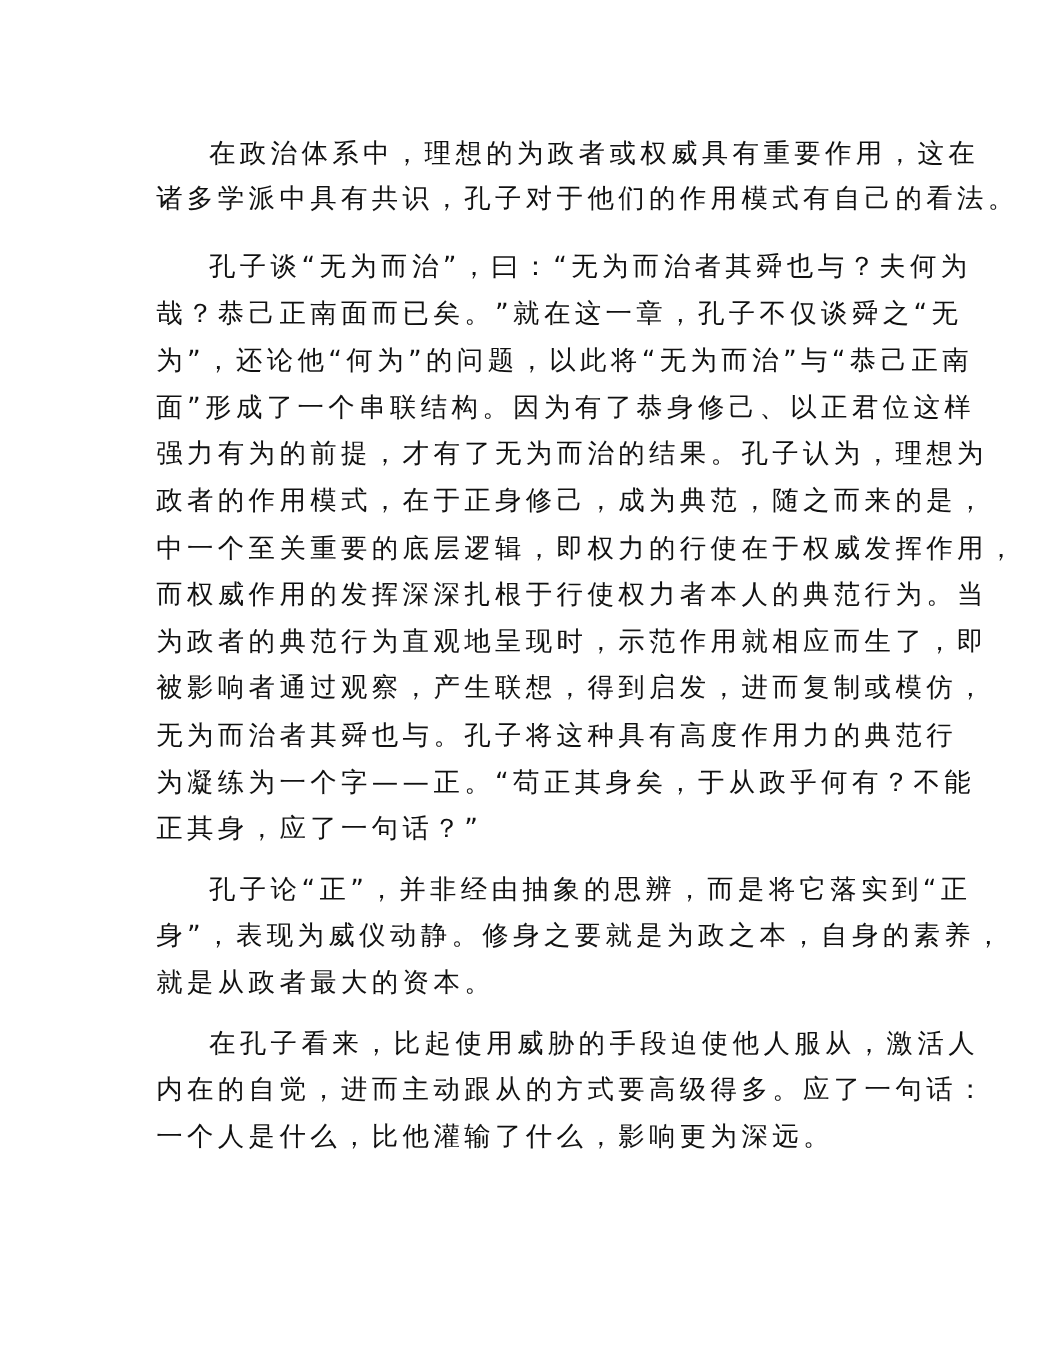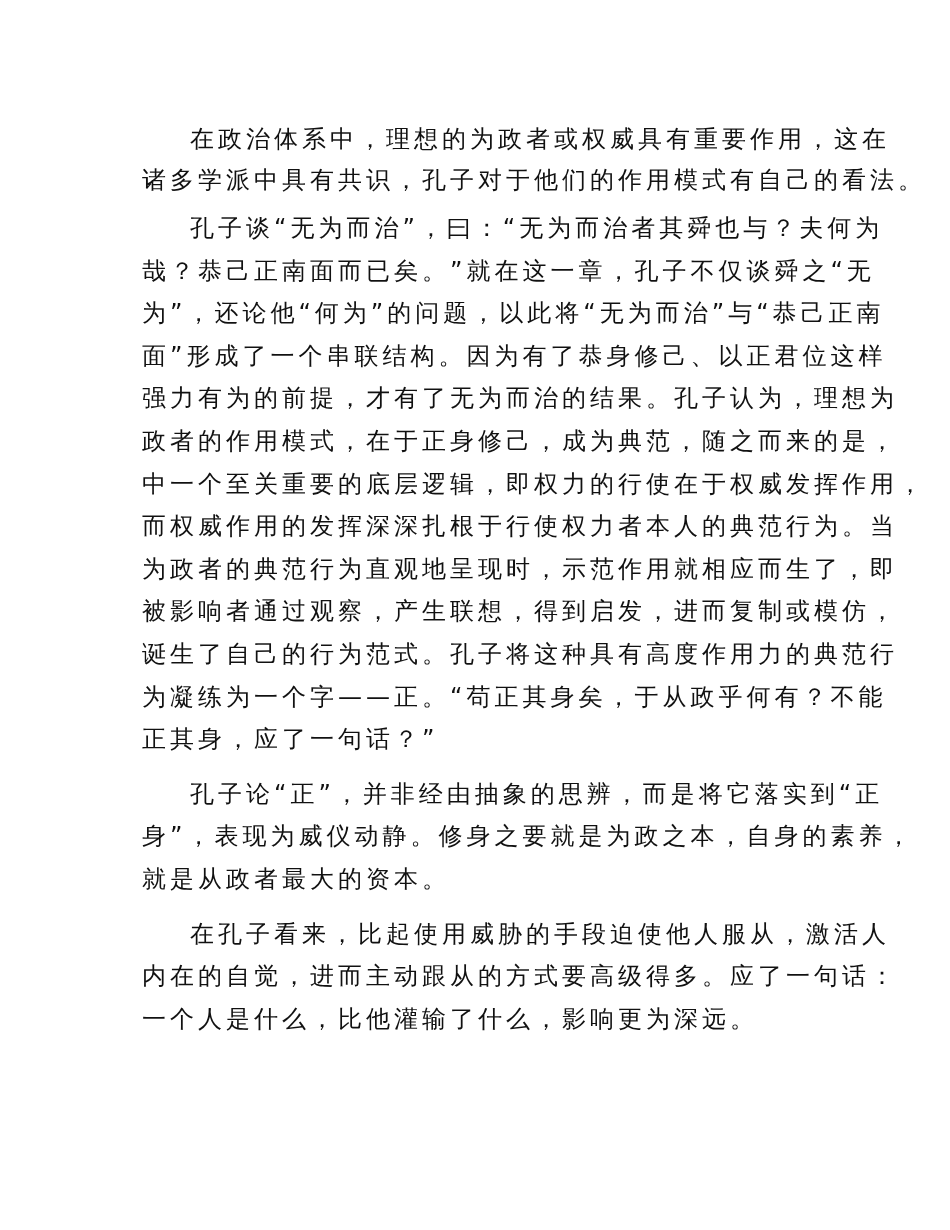--- a/index.html
+++ b/index.html
@@ -29,21 +29,21 @@
       white-space: nowrap;
       font-size: 24px;
       line-height: 42.6px;
       height: 42.6px;
       letter-spacing: 4px;
     }
     .line.indent {
       padding-left: 48px;
     }
     .para.p1 .line { line-height: 40.5px; height: 40.5px; }
-    .para.p1 { margin-bottom: 7px; }
+    .para.p1 { margin-bottom: 21px; }
   </style>
 </head>
 <body>
 
 <div class="page">
 
   <p class="para p1">
     <span class="line indent">在政治体系中，理想的为政者或权威具有重要作用，这在</span>
     <span class="line">诸多学派中具有共识，孔子对于他们的作用模式有自己的看法。</span>
   </p>
@@ -52,21 +52,21 @@
     <span class="line indent">孔子谈“无为而治”，曰：“无为而治者其舜也与？夫何为</span>
     <span class="line">哉？恭己正南面而已矣。”就在这一章，孔子不仅谈舜之“无</span>
     <span class="line">为”，还论他“何为”的问题，以此将“无为而治”与“恭己正南</span>
     <span class="line">面”形成了一个串联结构。因为有了恭身修己、以正君位这样</span>
     <span class="line">强力有为的前提，才有了无为而治的结果。孔子认为，理想为</span>
     <span class="line">政者的作用模式，在于正身修己，成为典范，随之而来的是，</span>
     <span class="line">中一个至关重要的底层逻辑，即权力的行使在于权威发挥作用，</span>
     <span class="line">而权威作用的发挥深深扎根于行使权力者本人的典范行为。当</span>
     <span class="line">为政者的典范行为直观地呈现时，示范作用就相应而生了，即</span>
     <span class="line">被影响者通过观察，产生联想，得到启发，进而复制或模仿，</span>
-    <span class="line">诞生了自己的行为范式。孔子将这种具有高度作用力的典范行</span>
+    <span class="line">无为而治者其舜也与。孔子将这种具有高度作用力的典范行</span>
     <span class="line">为凝练为一个字——正。“苟正其身矣，于从政乎何有？不能</span>
     <span class="line">正其身，应了一句话？”</span>
   </p>
 
   <p class="para">
     <span class="line indent">孔子论“正”，并非经由抽象的思辨，而是将它落实到“正</span>
     <span class="line">身”，表现为威仪动静。修身之要就是为政之本，自身的素养，</span>
     <span class="line">就是从政者最大的资本。</span>
   </p>
 

